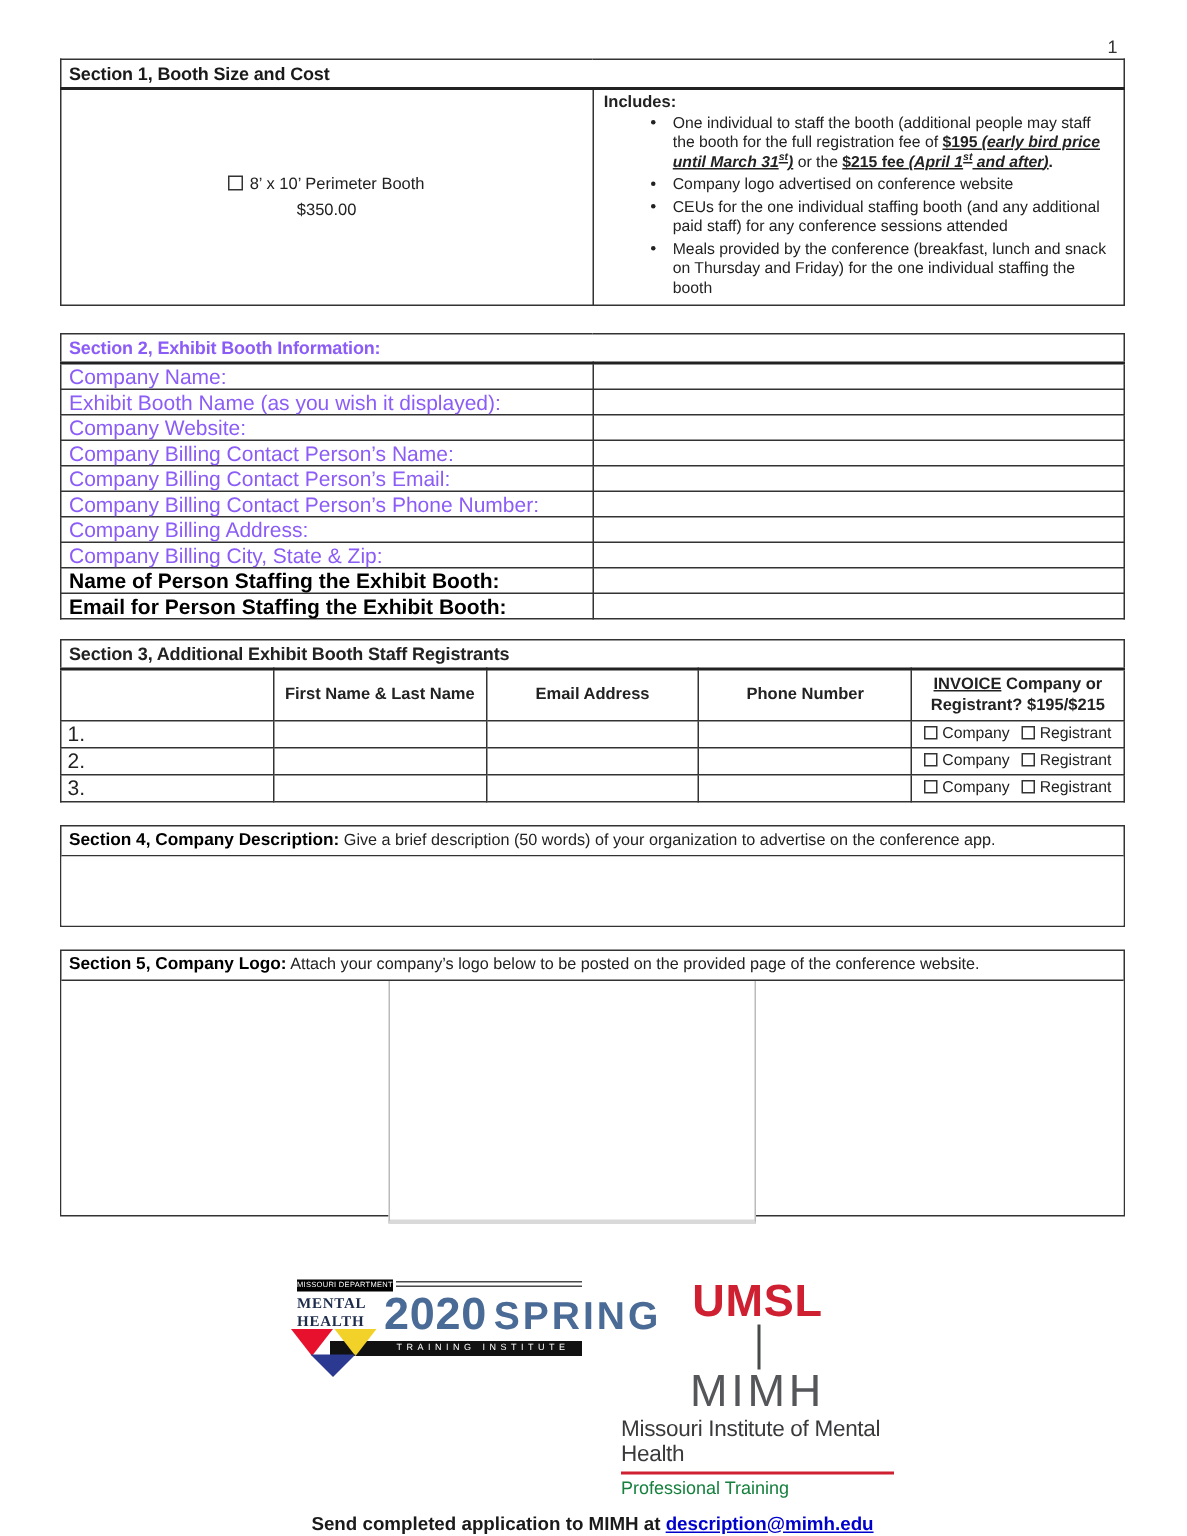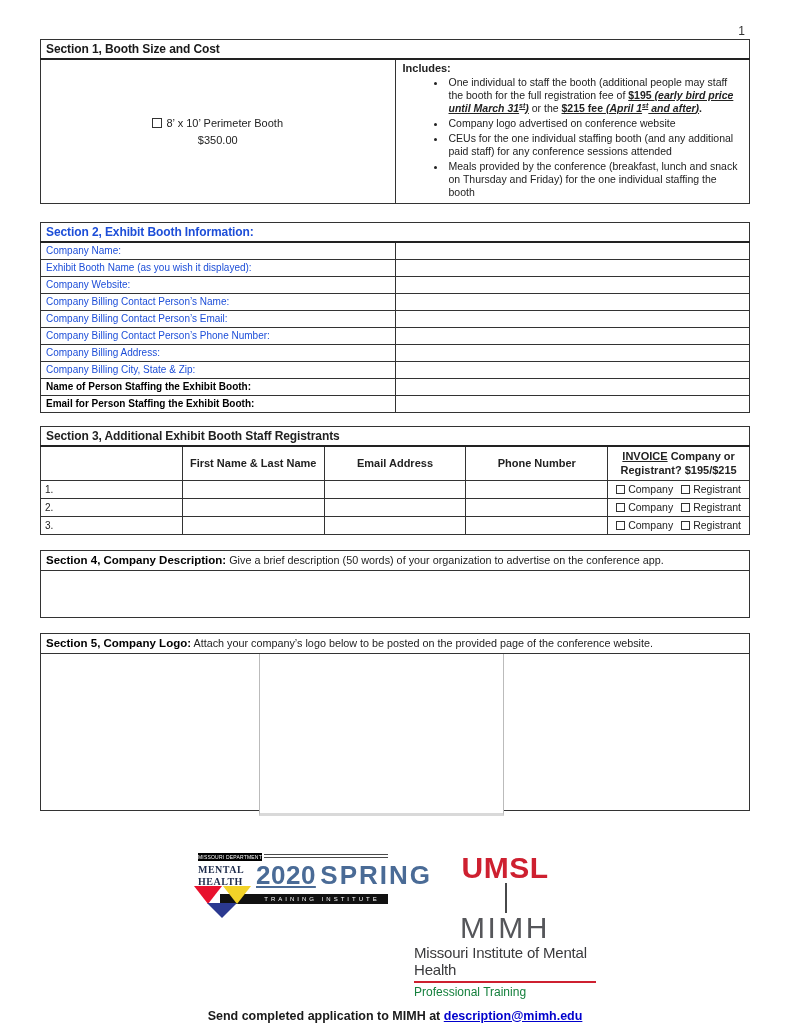--- a/index.html
+++ b/index.html
@@ -5,41 +5,41 @@
   * { box-sizing: border-box; }
   html, body { margin:0; padding:0; background:#fff; }
   body { width:791px; height:1024px; font-family:"Liberation Sans", sans-serif; color:#1a1a1a; }
   .page { position:relative; width:791px; height:1024px; padding:18px 41px 0 40px; }
 
   .page-number { position:absolute; top:24px; right:46px; font-size:12px; color:#333; }
 
   .doc-title { margin-top:24px; text-align:center; font-weight:bold; font-size:13px; line-height:18px; letter-spacing:-0.1px; }
 
   table.tbl { border-collapse:collapse; width:100%; table-layout:fixed; }
-  table.tbl td { border:1px solid #333; padding:1px 5px; font-size:10px; vertical-align:top; }
+  table.tbl td { border:1px solid #333; padding:1px 5px; font-size:14px; vertical-align:top; }
   tr.sec-title td { font-weight:bold; font-size:12px; padding:2px 5px; border-bottom:2px solid #222; letter-spacing:-0.1px; }
 
   
   .s1 { margin-top:21px; }
   .s1 .booth-cell { width:26.5%; text-align:center; vertical-align:middle; font-size:11px; line-height:17px; color:#222; }
   .s1 .includes-cell { padding:2px 7px; font-size:10.5px; line-height:13px; color:#222; }
   .s1 .inc-label { font-weight:bold; font-size:11px; }
   .s1 ul { margin:1px 0 0 0; padding-left:44px; }
   .s1 li { margin:0 0 2px 0; padding-left:2px; }
   .b { font-weight:bold; }
   .u { text-decoration:underline; }
   .i { font-style:italic; }
   sup { font-size:7px; line-height:0; }
 
   
   .cb { display:inline-block; width:10px; height:10px; border:1.5px solid #333; background:#fff; vertical-align:-1px; margin-right:4px; }
 
   
   .s2 { margin-top:18px; }
-  .s2 td { height:17px; line-height:14px; padding:1px 5px; color:#1d4ed8; }
+  .s2 td { height:17px; line-height:14px; padding:1px 5px; color:#8b5cf6; }
   .s2 .lbl { width:41%; }
   .s2 tr.bold td.lbl { font-weight:bold; color:#000; }
 
   
   .s3 { margin-top:13px; }
   .s3 td { color:#222; }
   .s3 .c-num { width:3.5%; padding:1px 2px 1px 4px; }
   .s3 .c-name { width:26.5%; }
   .s3 .c-email { width:25%; }
   .s3 .c-phone { width:18.5%; }
@@ -64,21 +64,21 @@
 
   
   .logos { margin-top:36px; display:flex; justify-content:center; align-items:flex-start; gap:26px; }
   .sti-logo { position:relative; width:194px; height:74px; }
   .sti-deptbar { position:absolute; top:6px; left:4px; width:64px; height:8px; background:#000; color:#fff;
                  font-size:5px; line-height:8px; text-align:center; letter-spacing:0.2px; white-space:nowrap; overflow:hidden; }
   .sti-dline { position:absolute; top:7px; left:70px; right:0; height:4px; border-top:1px solid #4a4a4a; border-bottom:1px solid #4a4a4a; }
   .sti-mental { position:absolute; top:17px; left:4px; font-family:"Liberation Serif", serif; font-weight:bold;
                 color:#1e2c4c; font-size:10px; line-height:12px; letter-spacing:0.5px; }
   .sti-year { position:absolute; top:13px; left:62px; color:#4a6b96; white-space:nowrap; }
-  .sti-year .yr { font-size:26px; font-weight:700; letter-spacing:0.5px;text-decoration:underline; }
+  .sti-year .yr { font-size:30px; font-weight:700; letter-spacing:0.5px; }
   .sti-year .spr { font-size:26px; font-weight:700; letter-spacing:2px; }
   .sti-tbar { position:absolute; top:47px; left:26px; right:0; height:10px; background:#111; color:#fff;
               font-size:6px; line-height:10px; letter-spacing:3px; text-align:center; padding-left:36px; z-index:0; }
   .tri { position:absolute; width:0; height:0; z-index:1; }
   .tri-red { top:39px; left:0; border-left:14px solid transparent; border-right:14px solid transparent; border-top:18px solid #e8112d; }
   .tri-yellow { top:39px; left:29px; border-left:14px solid transparent; border-right:14px solid transparent; border-top:18px solid #f2d228; }
   .tri-navy { top:56px; left:13px; border-left:15px solid transparent; border-right:15px solid transparent; border-top:15px solid #2b3990; }
 
   .umsl-logo { width:182px; padding-top:6px; }
   .umsl-row { display:flex; align-items:center; justify-content:center;flex-direction:column; }

